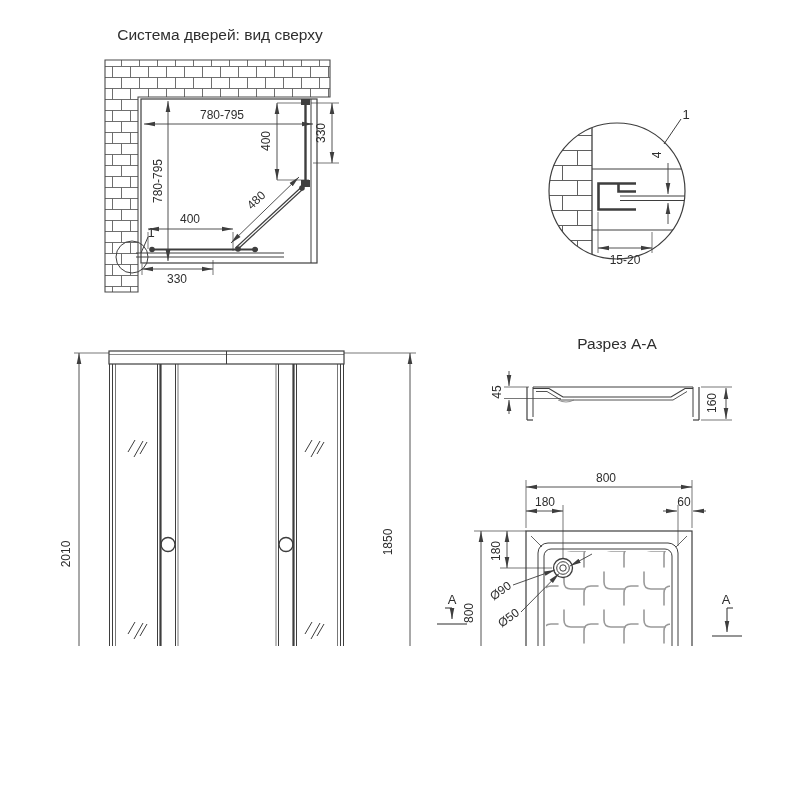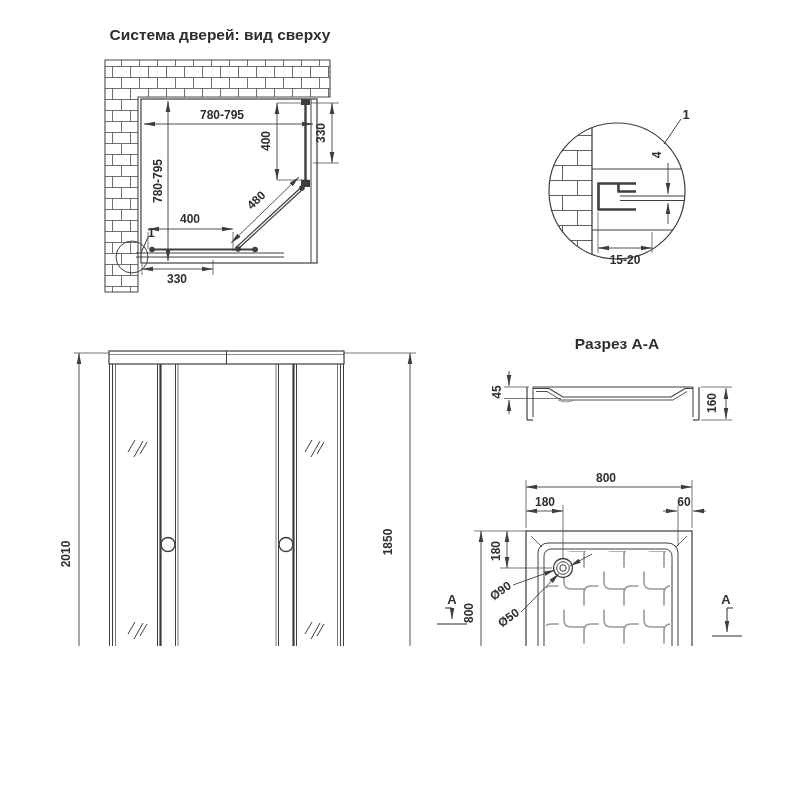--- a/index.html
+++ b/index.html
@@ -1,16 +1,16 @@
 <!DOCTYPE html>
 <html><head>
 <meta charset="utf-8">
 <style>
   html,body{margin:0;padding:0;background:#ffffff;}
-  #stage{position:relative;width:800px;height:646px;background:#ffffff;overflow:hidden;font-weight:bold;}
+  #stage{position:relative;width:800px;height:646px;background:#ffffff;overflow:hidden;}
   svg text{font-family:"Liberation Sans","DejaVu Sans",sans-serif;fill:#2e2e2e;stroke:none;}
   .title{font-size:15.5px;}
   .dim{font-size:12px;}
   .lbl{font-size:13px;}
 </style>
 </head>
 <body>
 
 <div id="stage">
 <svg viewBox="0 0 800 800" width="800" height="800">

